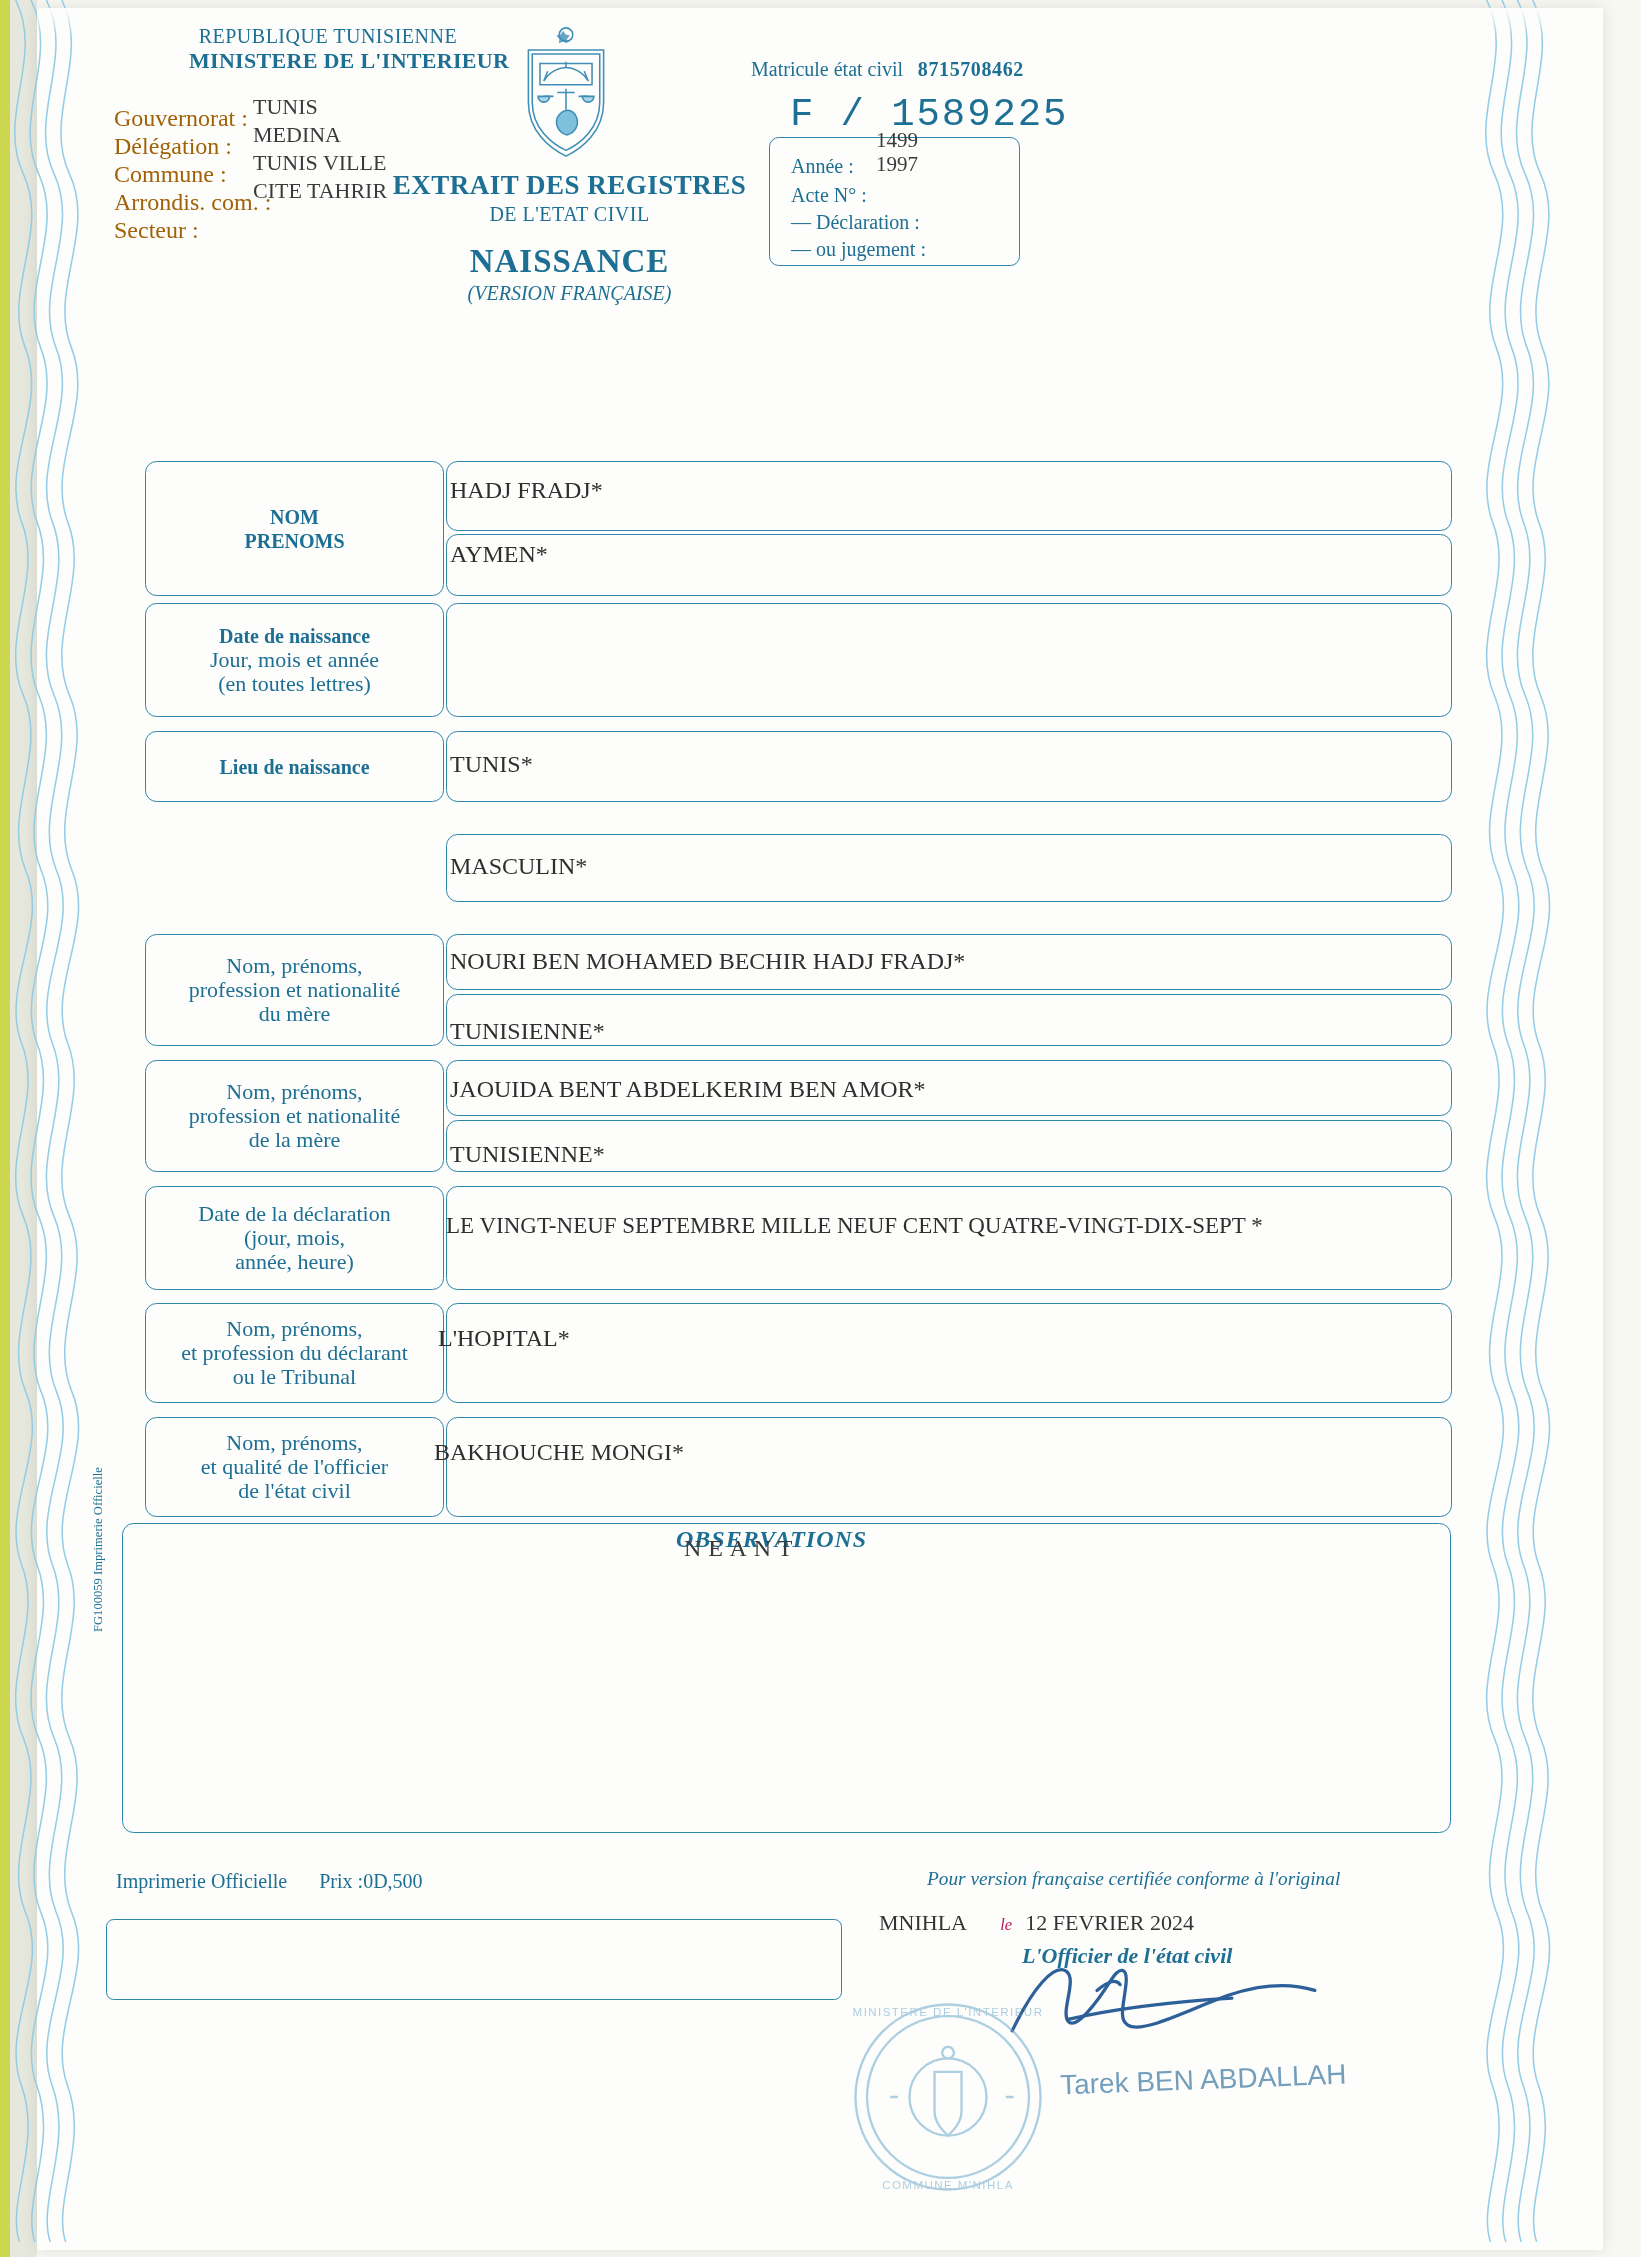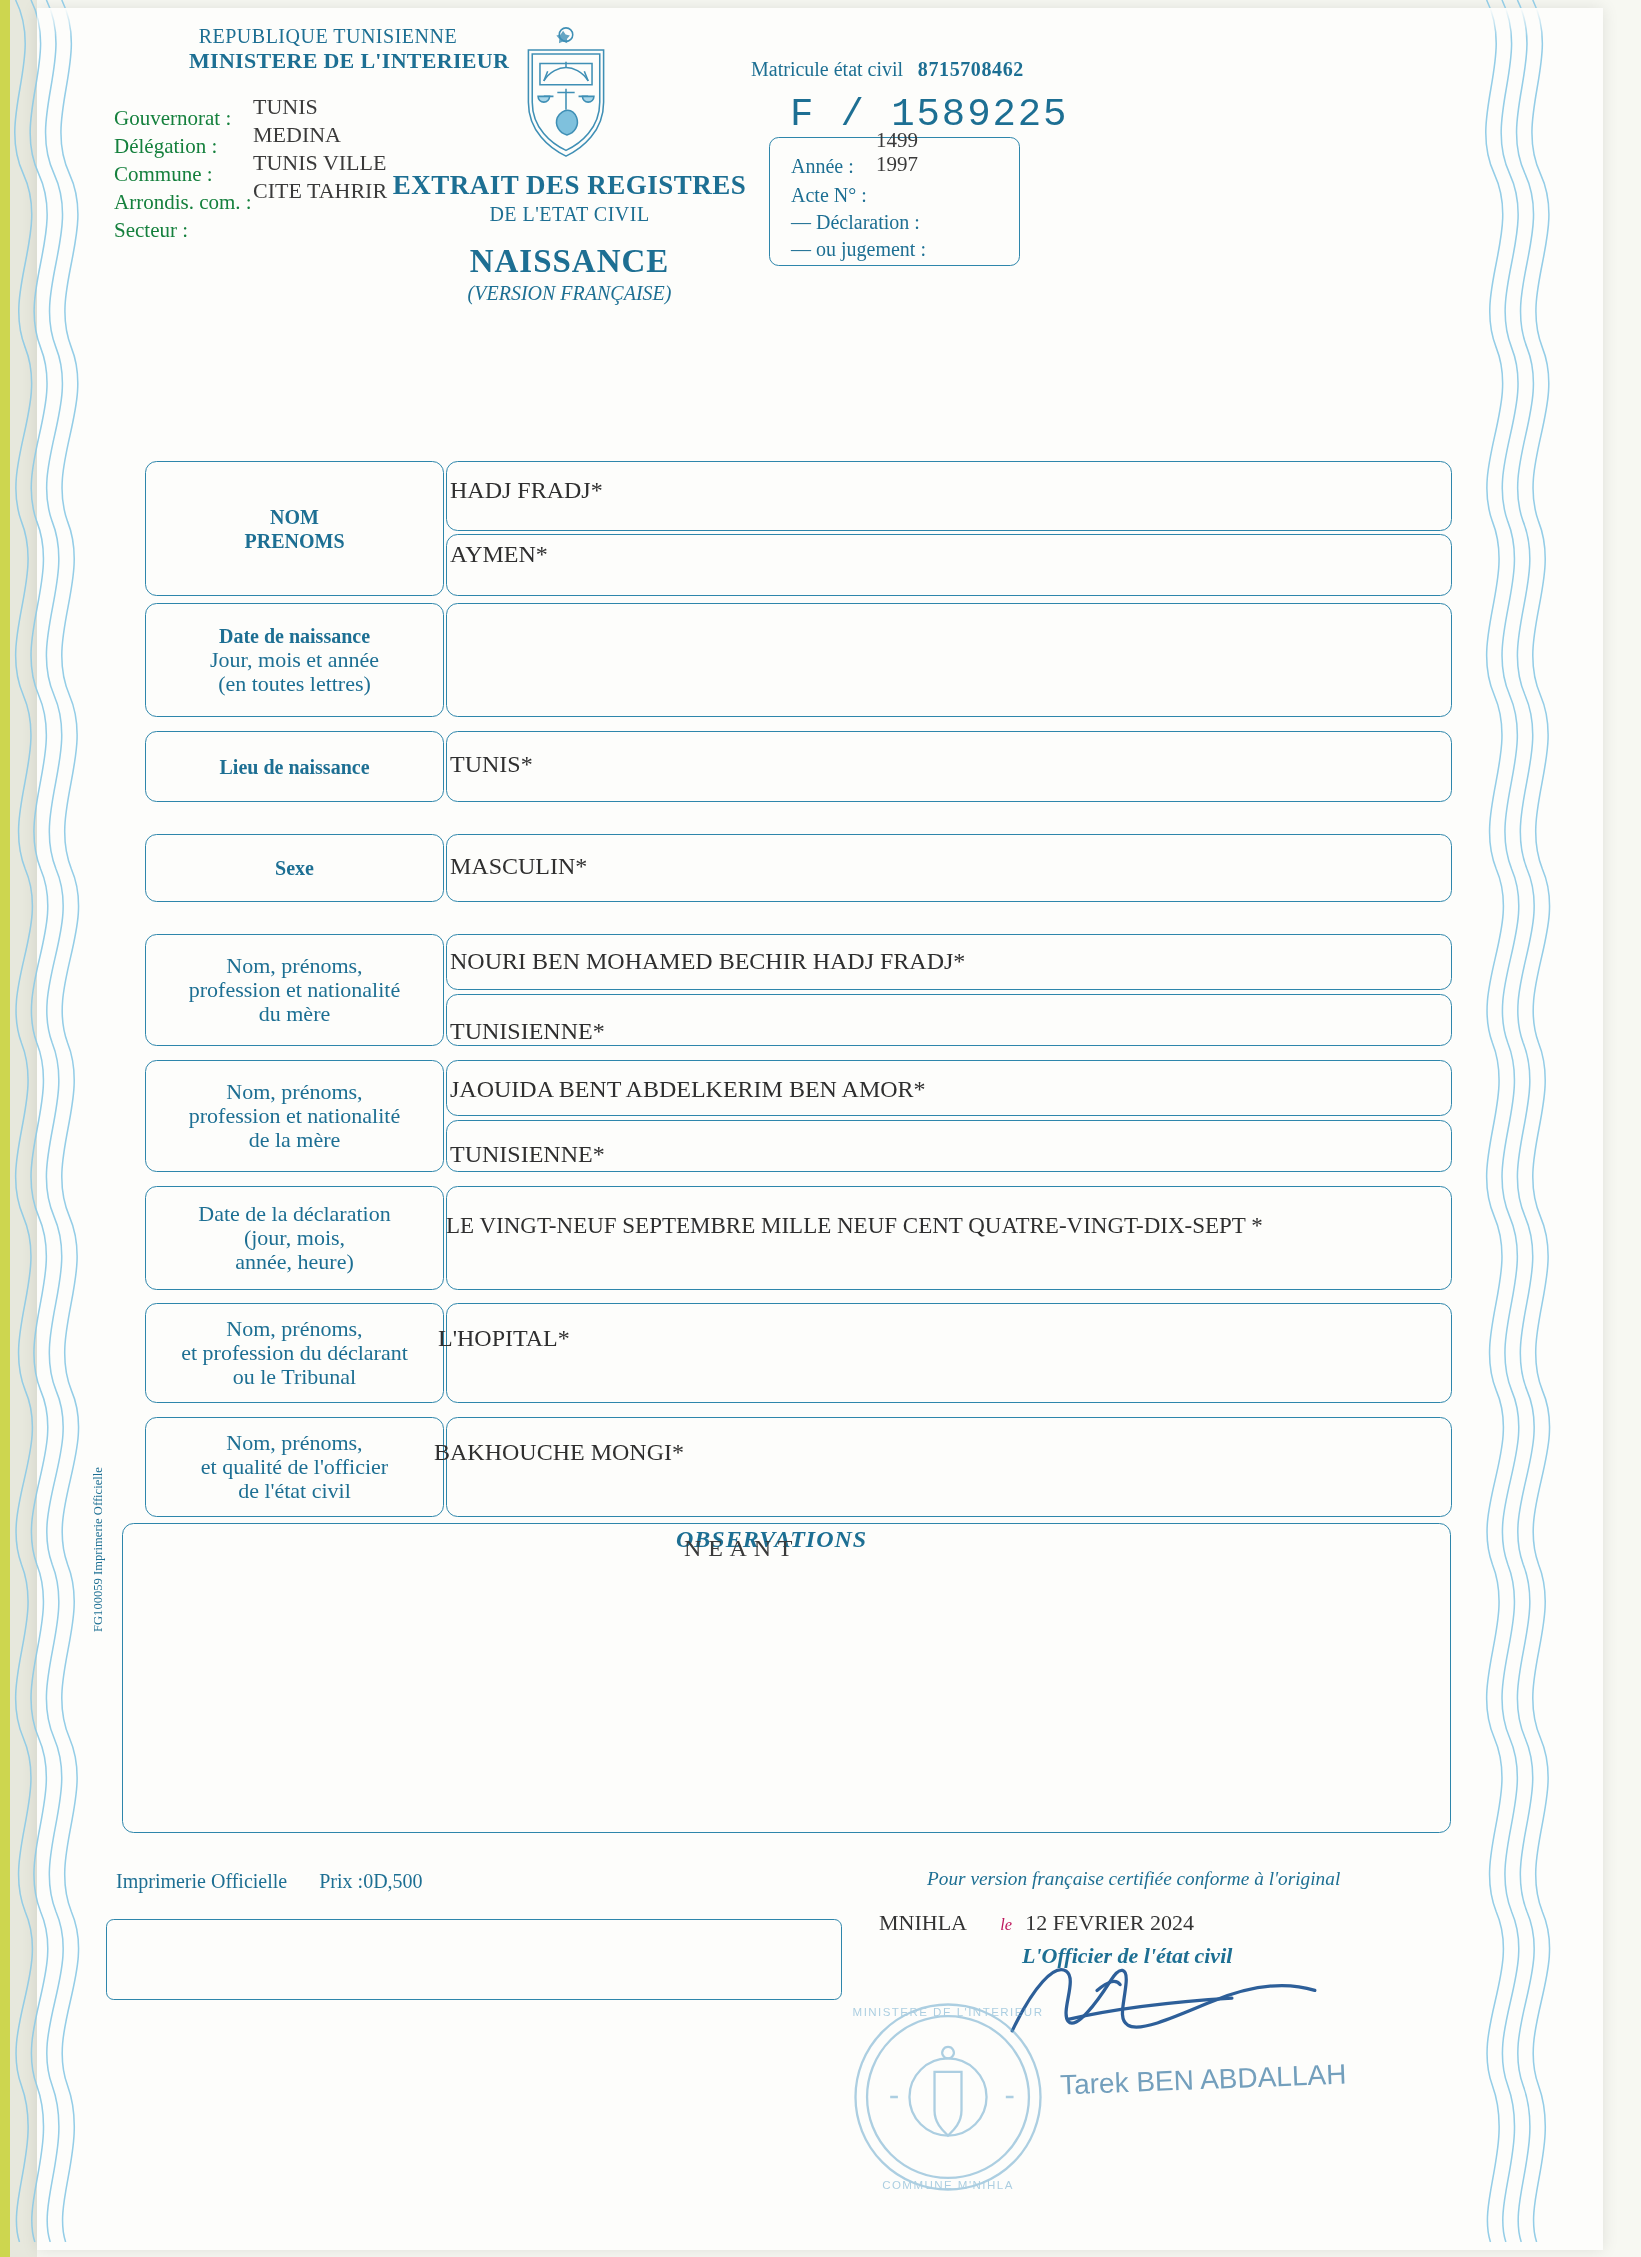--- a/index.html
+++ b/index.html
@@ -60,22 +60,22 @@
     font-family: "Liberation Serif", serif;
     color: #1d6f93;
     text-align: left;
   }
   .hdr-left .l1 { font-size: 20px; letter-spacing: 0.5px; padding-left: 9.7px;}
   .hdr-left .l2 { font-size: 22px; font-weight: bold; letter-spacing: 0.3px; }
 
   .gov-labels {
     position: absolute;
     left: 114px; top: 104px;
-    font-size: 21px;
-    color: #15803d;
+    font-size: 24px;
+    color: #a16207;
     line-height: 28px;
   }
   .gov-values {
     position: absolute;
     left: 253px; top: 93px;
     font-size: 22px;
     color: #3a3a3a;
     line-height: 28px;
     font-family: "Liberation Serif", serif;
   }
@@ -371,25 +371,20 @@
   <div class="cell-value" style="left:446px; top:603px; width:1006px; height:114px;"></div>
 
   <div class="cell-label lbl-b" style="left:145px; top:731px; width:299px; height:71px;">
     <div class="inner">
       <div>Lieu de naissance</div>
     </div>
   </div>
   <div class="cell-value" style="left:446px; top:731px; width:1006px; height:71px;"></div>
   <div class="vtext" style="left:450px; top:751px;">TUNIS*</div>
 
-  <div class="cell-label lbl-b" style="left:145px; top:834px; width:299px; height:68px;">
-    <div class="inner">
-      <div>Sexe</div>
-    </div>
-  </div>
   <div class="cell-value" style="left:446px; top:834px; width:1006px; height:68px;"></div>
   <div class="vtext" style="left:450px; top:853px;">MASCULIN*</div>
 
   <div class="cell-label lbl-n" style="left:145px; top:934px; width:299px; height:112px;">
     <div class="inner">
       <div>Nom, prénoms,</div>
       <div>profession et nationalité</div>
       <div>du mère</div>
     </div>
   </div>

